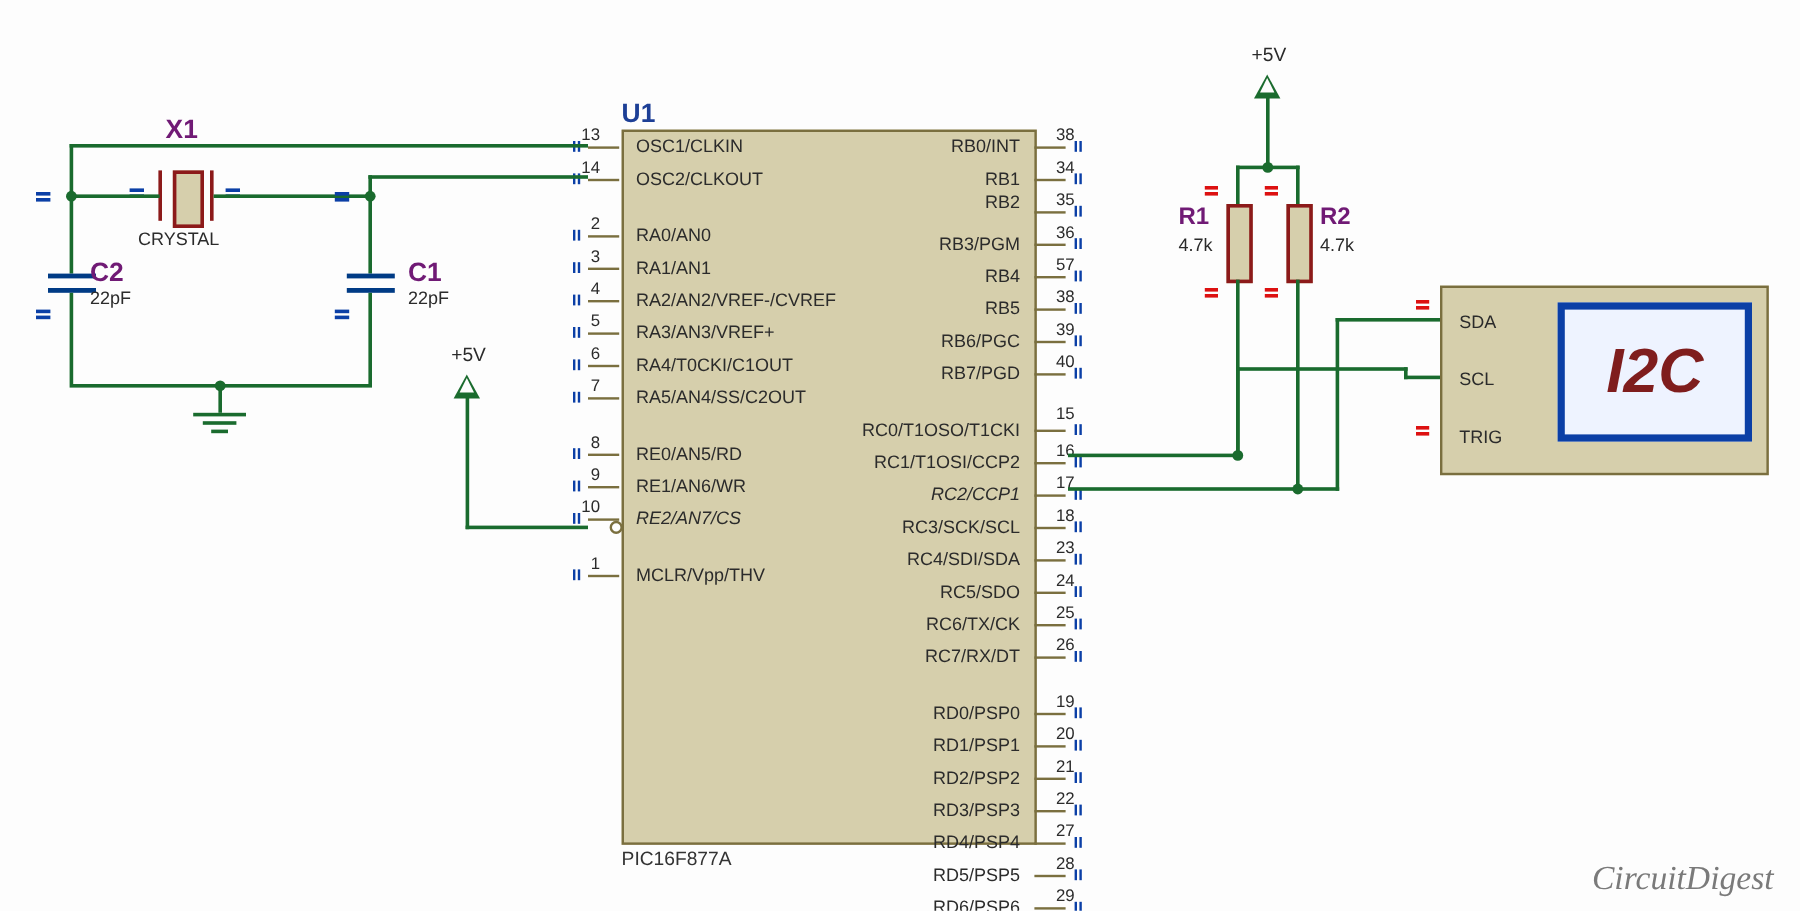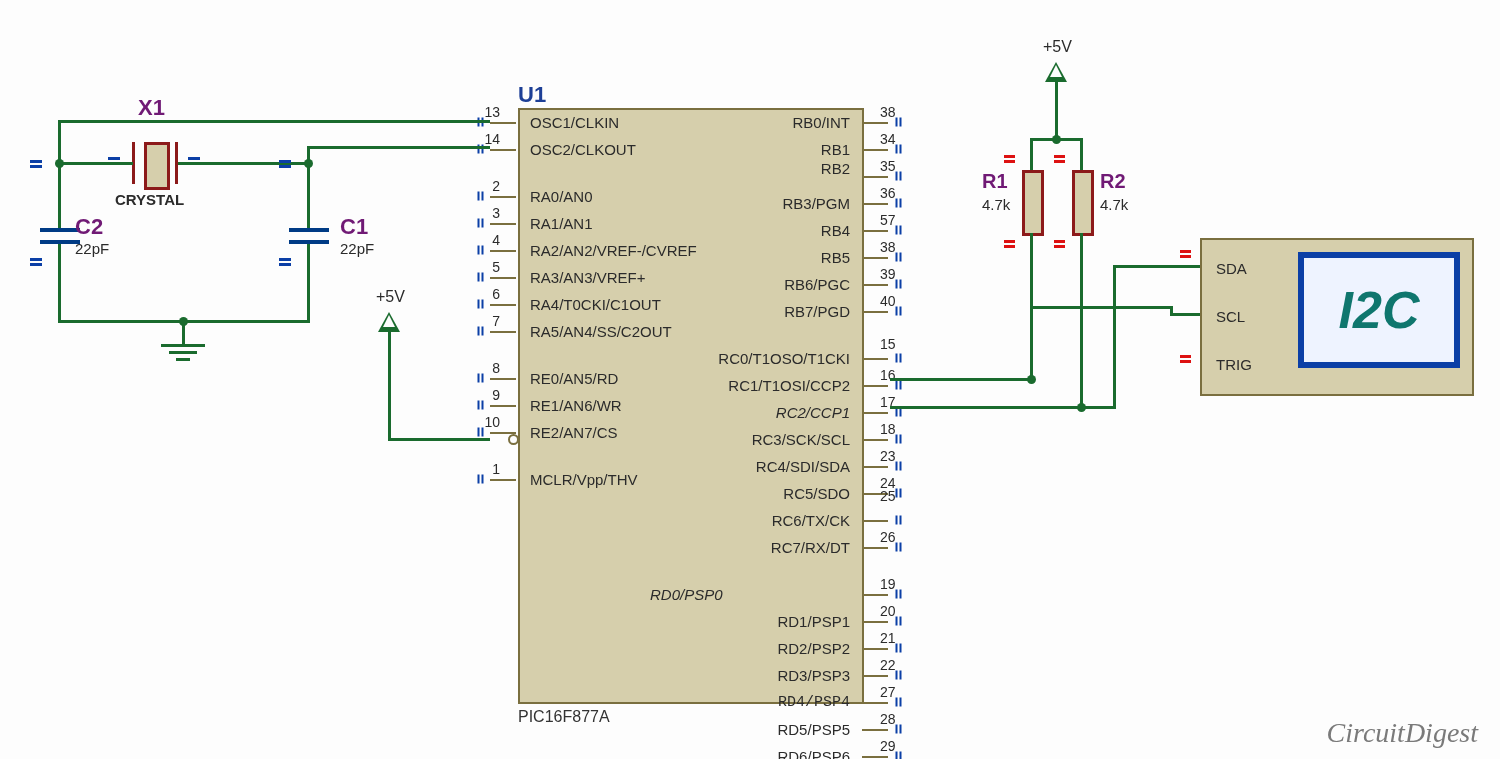--- a/index.html
+++ b/index.html
@@ -30,21 +30,21 @@
   .not-conn2::after{top:5px;}
   
   .cap-plate{position:absolute;width:40px;height:4px;background:#003b85;}
   
   .res{position:absolute;width:16px;height:60px;border:3px solid #8c1a1a;background:#d6cfac;}
   
   .pwr-arrow{position:absolute;width:0;height:0;border-left:11px solid transparent;border-right:11px solid transparent;border-bottom:20px solid #1a6b2e;}
   .pwr-arrow::after{content:"";position:absolute;left:-6px;top:3px;width:0;height:0;border-left:6px solid transparent;border-right:6px solid transparent;border-bottom:12px solid #fdfdfd;}
   
   .i2c-box{position:absolute;left:1200px;top:238px;width:270px;height:154px;border:2px solid #7a6f3f;background:#d6cfac;}
-  .i2c-disp{position:absolute;right:12px;top:12px;width:150px;height:104px;border:6px solid #0b3fa6;background:#eef3ff;display:flex;align-items:center;justify-content:center;font:italic bold 52px Arial;color:#0f766e;}
+  .i2c-disp{position:absolute;right:12px;top:12px;width:150px;height:104px;border:6px solid #0b3fa6;background:#eef3ff;display:flex;align-items:center;justify-content:center;font:italic bold 52px Arial;color:#7f1d1d;}
   
   .gnd{position:absolute;}
   .gnd .b1{width:44px;height:3px;background:#1a6b2e;margin:0 auto;}
   .gnd .b2{width:28px;height:3px;background:#1a6b2e;margin:4px auto 0;}
   .gnd .b3{width:14px;height:3px;background:#1a6b2e;margin:4px auto 0;}
   .label{position:absolute;font:18px Arial;color:#2b2b2b;}
   .label.blue{color:#701a75;font-weight:bold;font-size:22px;}
   .node{position:absolute;width:9px;height:9px;border-radius:50%;background:#1a6b2e;}
   .debug-hl{position:absolute;width:10px;height:0;}
   .debug-hl.red::before,.debug-hl.red::after{content:"";position:absolute;width:11px;height:3px;background:#d11;}
@@ -96,21 +96,21 @@
       <div class="pin-stub" style="left: 490px; top: 378px;"></div>
       <span class="pin-num" style="left: 470px; top: 360px; width: 30px;">8</span>
       <span class="pin-label" style="left: 530px; top: 370px;">RE0/AN5/RD</span>
       <div class="not-conn" style="left: 474px; top: 377px;"></div>
       <div class="pin-stub" style="left: 490px; top: 405px;"></div>
       <span class="pin-num" style="left: 470px; top: 387px; width: 30px;">9</span>
       <span class="pin-label" style="left: 530px; top: 397px;">RE1/AN6/WR</span>
       <div class="not-conn" style="left: 474px; top: 404px;"></div>
       <div class="pin-stub" style="left: 490px; top: 432px;"></div>
       <span class="pin-num" style="left: 470px; top: 414px; width: 30px;">10</span>
-      <span class="pin-label" style="left: 530px; top: 424px;">RE2/AN7/CS</span>
+      <span class="pin-label" style="left: 530px; top: 424px; font-style: italic;">RE2/AN7/CS</span>
       <div class="not-conn" style="left: 474px; top: 431px;"></div>
       <div class="pin-stub" style="left: 490px; top: 479px;"></div>
       <span class="pin-num" style="left: 470px; top: 461px; width: 30px;">1</span>
       <span class="pin-label" style="left: 530px; top: 471px;">MCLR/Vpp/THV</span>
       <div class="not-conn" style="left: 474px; top: 478px;"></div>
     </div>
   <div id="right-pins">
       <div class="pin-stub" style="left: 862px; top: 122px;"></div>
       <span class="pin-num r" style="left: 880px; top: 104px;">38</span>
       <span class="pin-label" style="right: 650px; top: 114px; text-align: right; left: 650px; width: 200px; position: absolute;">RB0/INT</span>
@@ -161,63 +161,63 @@
       <div class="not-conn" style="left: 892px; top: 438px;"></div>
       <div class="pin-stub" style="left: 862px; top: 466px;"></div>
       <span class="pin-num r" style="left: 880px; top: 448px;">23</span>
       <span class="pin-label" style="right: 650px; top: 458px; text-align: right; left: 650px; width: 200px; position: absolute;">RC4/SDI/SDA</span>
       <div class="not-conn" style="left: 892px; top: 465px;"></div>
       <div class="pin-stub" style="left: 862px; top: 493px;"></div>
       <span class="pin-num r" style="left: 880px; top: 475px;">24</span>
       <span class="pin-label" style="right: 650px; top: 485px; text-align: right; left: 650px; width: 200px; position: absolute;">RC5/SDO</span>
       <div class="not-conn" style="left: 892px; top: 492px;"></div>
       <div class="pin-stub" style="left: 862px; top: 520px;"></div>
-      <span class="pin-num r" style="left: 880px; top: 488px;">25</span>
+      <span class="pin-num r" style="left: 880px; top: 502px;">25</span>
       <span class="pin-label" style="right: 650px; top: 512px; text-align: right; left: 650px; width: 200px; position: absolute;">RC6/TX/CK</span>
       <div class="not-conn" style="left: 892px; top: 519px;"></div>
       <div class="pin-stub" style="left: 862px; top: 547px;"></div>
       <span class="pin-num r" style="left: 880px; top: 529px;">26</span>
       <span class="pin-label" style="right: 650px; top: 539px; text-align: right; left: 650px; width: 200px; position: absolute;">RC7/RX/DT</span>
       <div class="not-conn" style="left: 892px; top: 546px;"></div>
       <div class="pin-stub" style="left: 862px; top: 594px;"></div>
       <span class="pin-num r" style="left: 880px; top: 576px;">19</span>
-      <span class="pin-label" style="right: 650px; top: 586px; text-align: left; left: 650px; width: 200px; position: absolute; font-style: italic;">RD0/PSP0</span>
+      <span class="pin-label" style="right: 650px; top: 586px; text-align: right; left: 650px; width: 200px; position: absolute;">RD0/PSP0</span>
       <div class="not-conn" style="left: 892px; top: 593px;"></div>
       <div class="pin-stub" style="left: 862px; top: 621px;"></div>
       <span class="pin-num r" style="left: 880px; top: 603px;">20</span>
       <span class="pin-label" style="right: 650px; top: 613px; text-align: right; left: 650px; width: 200px; position: absolute;">RD1/PSP1</span>
       <div class="not-conn" style="left: 892px; top: 620px;"></div>
       <div class="pin-stub" style="left: 862px; top: 648px;"></div>
       <span class="pin-num r" style="left: 880px; top: 630px;">21</span>
       <span class="pin-label" style="right: 650px; top: 640px; text-align: right; left: 650px; width: 200px; position: absolute;">RD2/PSP2</span>
       <div class="not-conn" style="left: 892px; top: 647px;"></div>
       <div class="pin-stub" style="left: 862px; top: 675px;"></div>
       <span class="pin-num r" style="left: 880px; top: 657px;">22</span>
       <span class="pin-label" style="right: 650px; top: 667px; text-align: right; left: 650px; width: 200px; position: absolute;">RD3/PSP3</span>
       <div class="not-conn" style="left: 892px; top: 674px;"></div>
       <div class="pin-stub" style="left: 862px; top: 702px;"></div>
       <span class="pin-num r" style="left: 880px; top: 684px;">27</span>
-      <span class="pin-label" style="right: 650px; top: 694px; text-align: right; left: 650px; width: 200px; position: absolute; font-family: Liberation Mono, monospace;">RD4/PSP4</span>
+      <span class="pin-label" style="right: 650px; top: 694px; text-align: right; left: 650px; width: 200px; position: absolute;">RD4/PSP4</span>
       <div class="not-conn" style="left: 892px; top: 701px;"></div>
       <div class="pin-stub" style="left: 862px; top: 729px;"></div>
       <span class="pin-num r" style="left: 880px; top: 711px;">28</span>
       <span class="pin-label" style="right: 650px; top: 721px; text-align: right; left: 650px; width: 200px; position: absolute;">RD5/PSP5</span>
       <div class="not-conn" style="left: 892px; top: 728px;"></div>
       <div class="pin-stub" style="left: 862px; top: 756px;"></div>
       <span class="pin-num r" style="left: 880px; top: 738px;">29</span>
       <span class="pin-label" style="right: 650px; top: 748px; text-align: right; left: 650px; width: 200px; position: absolute;">RD6/PSP6</span>
       <div class="not-conn" style="left: 892px; top: 755px;"></div>
       <div class="not-conn" style="left: 892px; top: 782px;"></div>
     </div>
 
   <div class="label blue" style="left:138px;top:95px;">X1</div>
   <div class="xtal-plate" style="left:132px;top:142px;"></div>
   <div class="xtal-body" style="left:144px;top:142px;"></div>
   <div class="xtal-plate" style="left:175px;top:142px;"></div>
-  <div class="label" style="left:115px;top:191px;font-size:15px;font-weight:bold;">CRYSTAL</div>
+  <div class="label" style="left:115px;top:191px;font-size:15px;">CRYSTAL</div>
   <div class="not-conn2" style="left:108px;top:157px;"></div>
   <div class="not-conn2" style="left:188px;top:157px;"></div>
 
   <div class="wire wV" style="left:58px; top:120px;height:44px;"></div>
   <div class="wire wH" style="left:58px; top:120px;width:432px;"></div>
   <div class="wire wH" style="left:58px; top:162px;width:75px;"></div>
   <div class="wire wH" style="left:178px;top:162px;width:132px;"></div>
   <div class="wire wV" style="left:307px;top:146px;height:19px;"></div>
   <div class="wire wH" style="left:307px;top:146px;width:183px;"></div>
 

